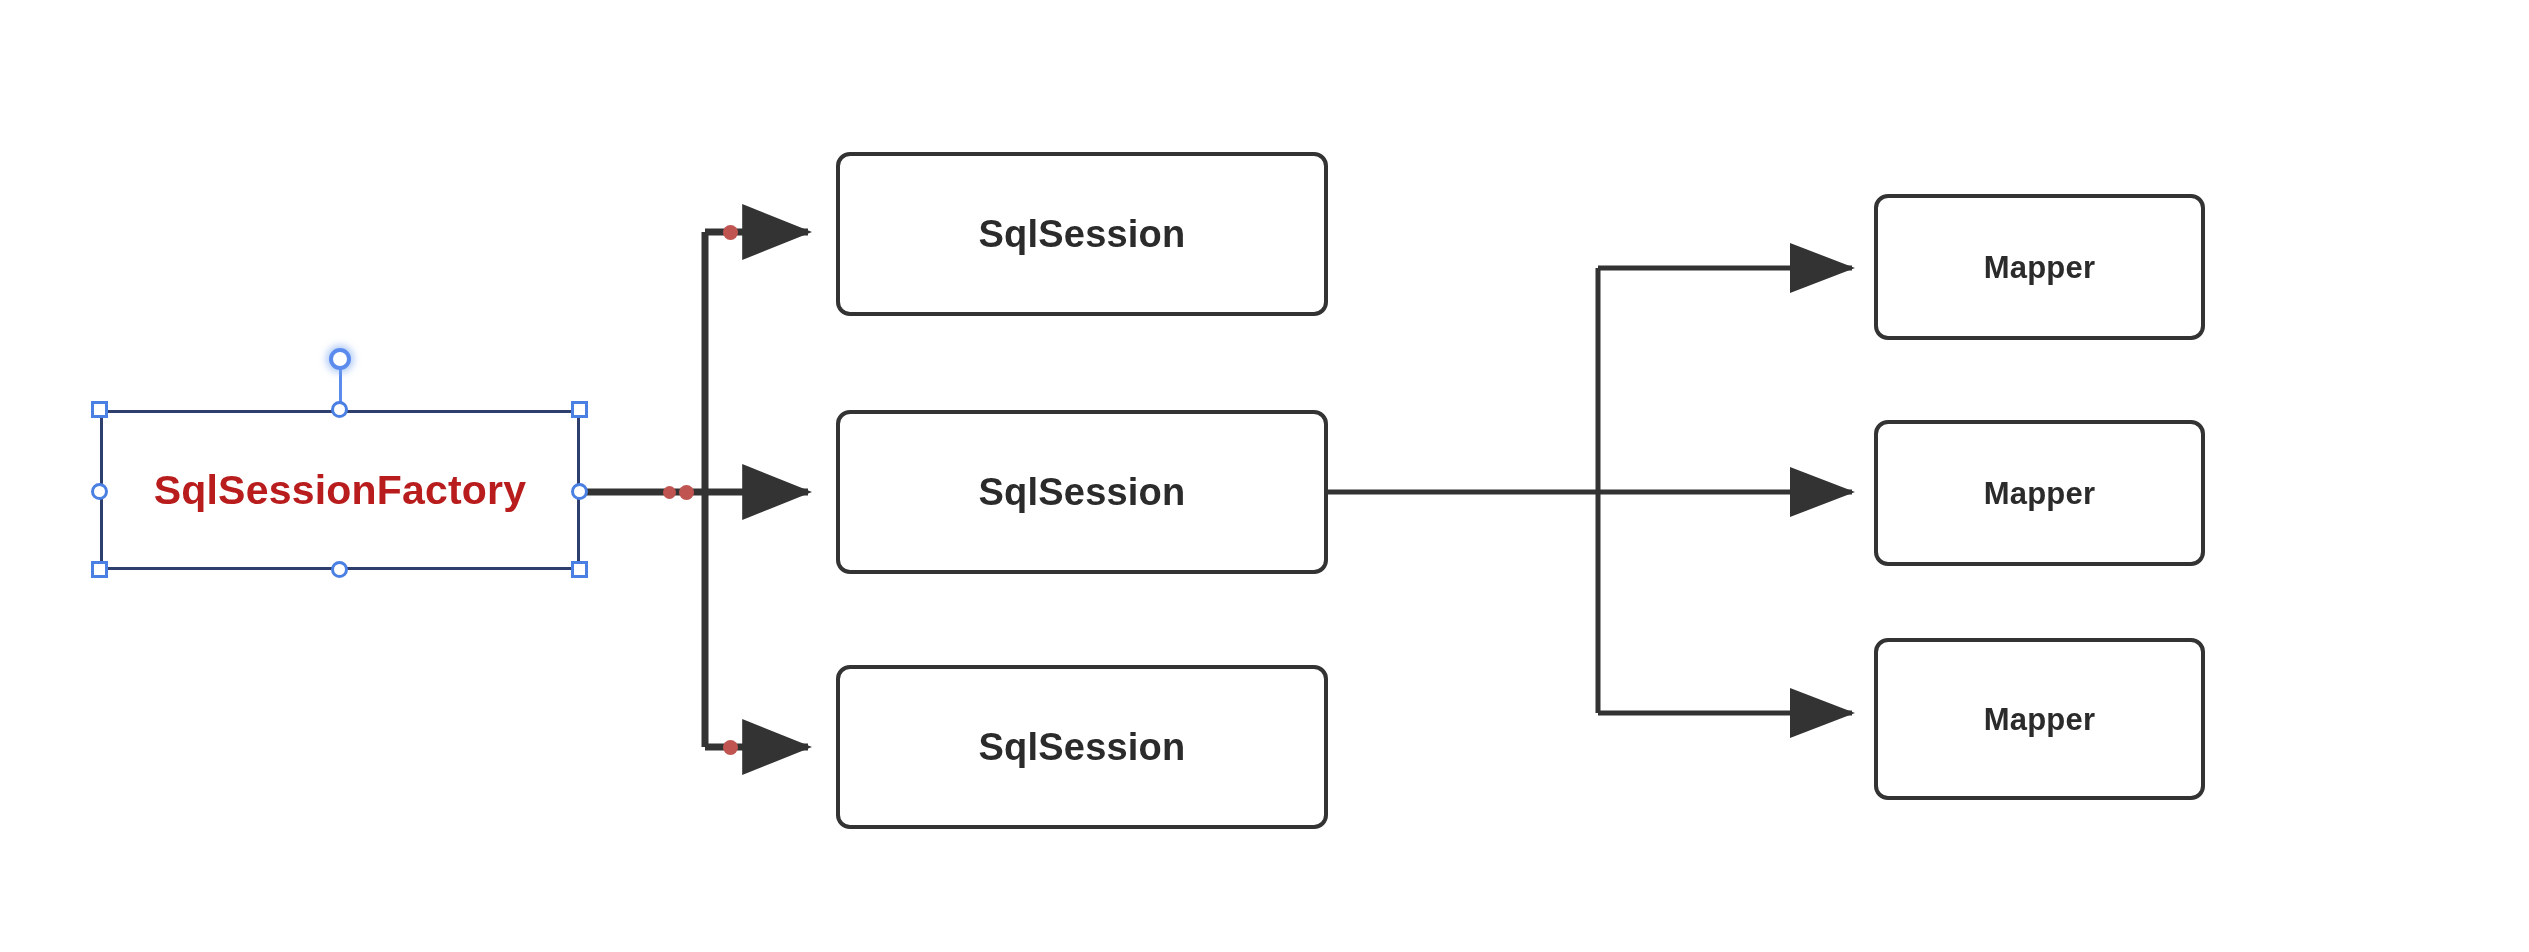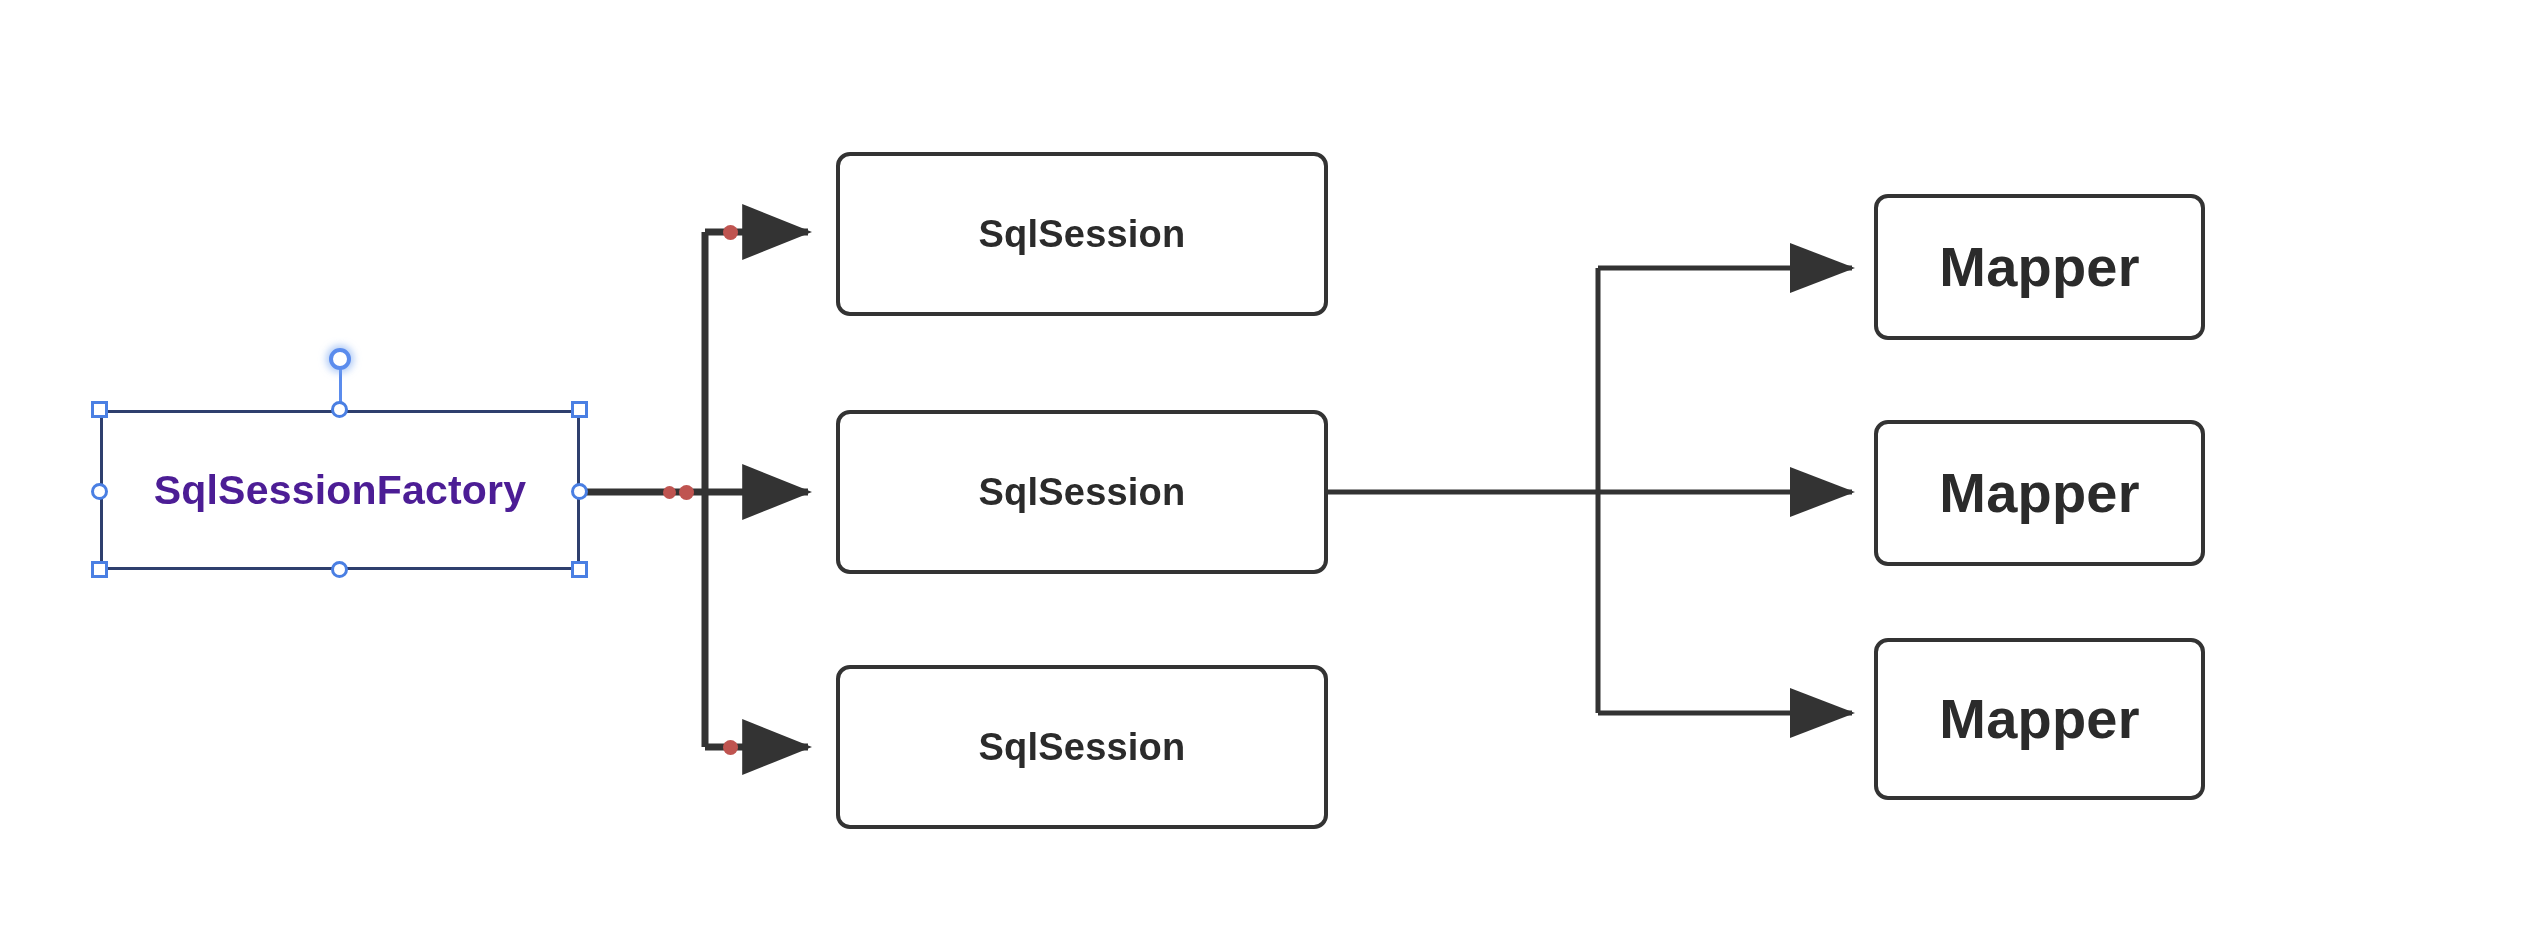--- a/index.html
+++ b/index.html
@@ -40,32 +40,32 @@
     font-weight: bold;
     letter-spacing: 0.2px;
   }
   .node .node-label {
     font-size: 38px;
     font-weight: bold;
     color: #2b2b2b;
     line-height: 1;
     white-space: nowrap;
   }
-  .node.mapper .node-label { font-size: 56px; }
+  .node.mapper .node-label { font-size: 31px; }
 
   
   .node.selected {
     border: 3px solid #2e3f6e;
     border-radius: 0;
     background: #ffffff;
     z-index: 5;
   }
   .node.selected .node-label {
     font-size: 41px;
-    color: #4c1d95;
+    color: #b91c1c;
   }
 
   .handle {
     position: absolute;
     box-sizing: border-box;
     z-index: 7;
   }
   .handle.sq {
     width: 17px;
     height: 17px;

